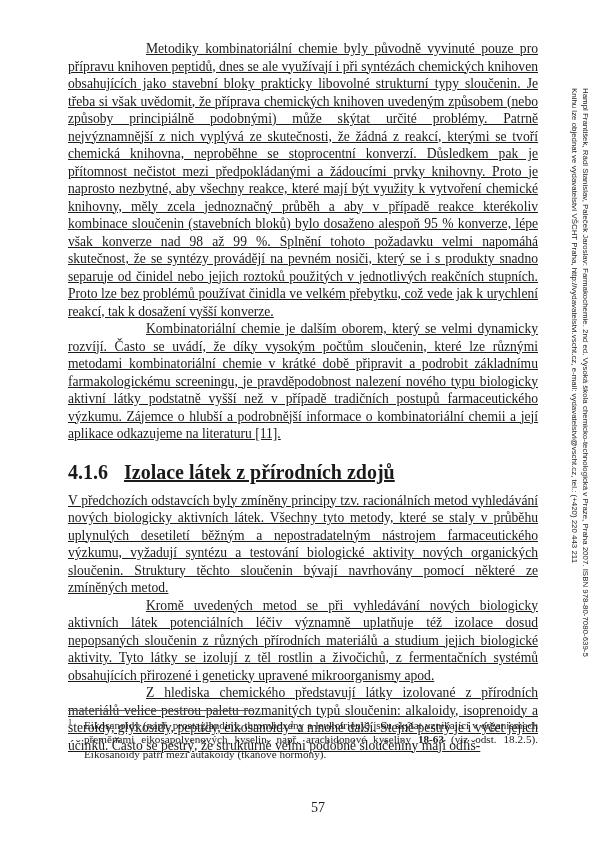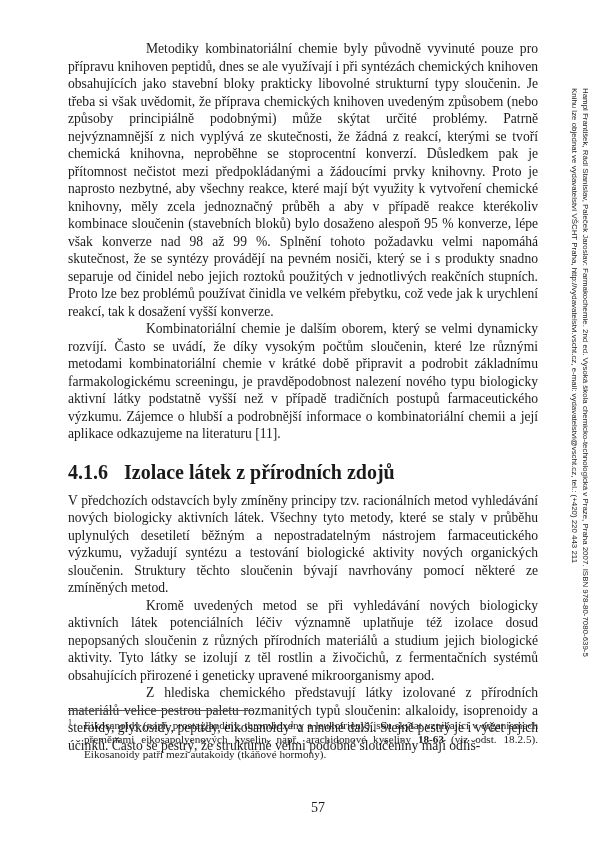--- a/index.html
+++ b/index.html
@@ -1,18 +1,18 @@
 <!DOCTYPE html>
 <html><head>
 <meta charset="utf-8">
 <style>
   html, body { margin: 0; padding: 0; background: #ffffff; }
   body { width: 600px; height: 849px; position: relative; overflow: hidden;
          font-family: "Liberation Serif", "DejaVu Serif", serif; color: #1a1a1a; }
-  .page { position: absolute; left: 68px; top: 40px; width: 470px; }
+  .page { position: absolute; left: 68px; top: 40px; width: 470px; text-decoration: underline; }
   .p { font-size: 13.6px; line-height: 17.5px; text-align: justify; margin: 0; hyphens: manual; }
   .indent { text-indent: 78px; }
   .heading { font-family: "Liberation Serif", serif; font-weight: bold; font-size: 20px;
              margin: 18px 0 9px 0; line-height: 22px; white-space: pre; }
   .heading .num { display: inline-block; width: 56px; }
   sup.fnref { font-size: 8px; vertical-align: 5px; line-height: 0; }
   .fn-rule { position: absolute; left: 68px; top: 710px; width: 186px; height: 1px; background: #555; }
   .footnote { position: absolute; left: 68px; top: 718px; width: 470px;
               font-size: 11.2px; line-height: 14.4px; text-align: justify; }
   .footnote .fn-marker { position: absolute; left: 0; top: -2px; font-size: 8px; }

